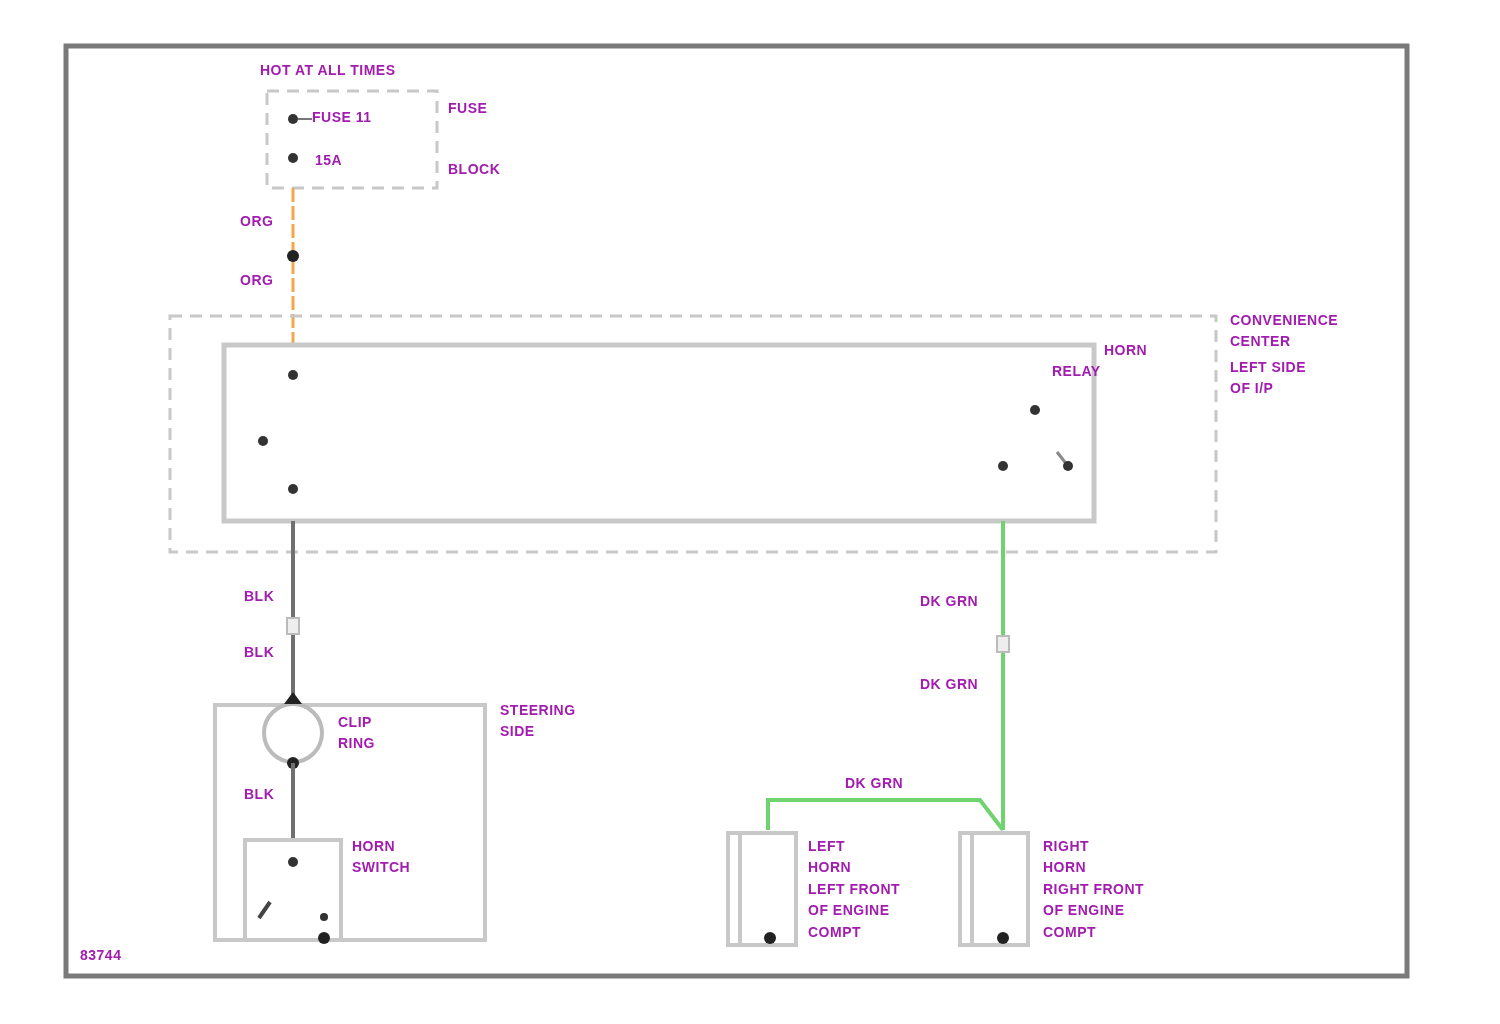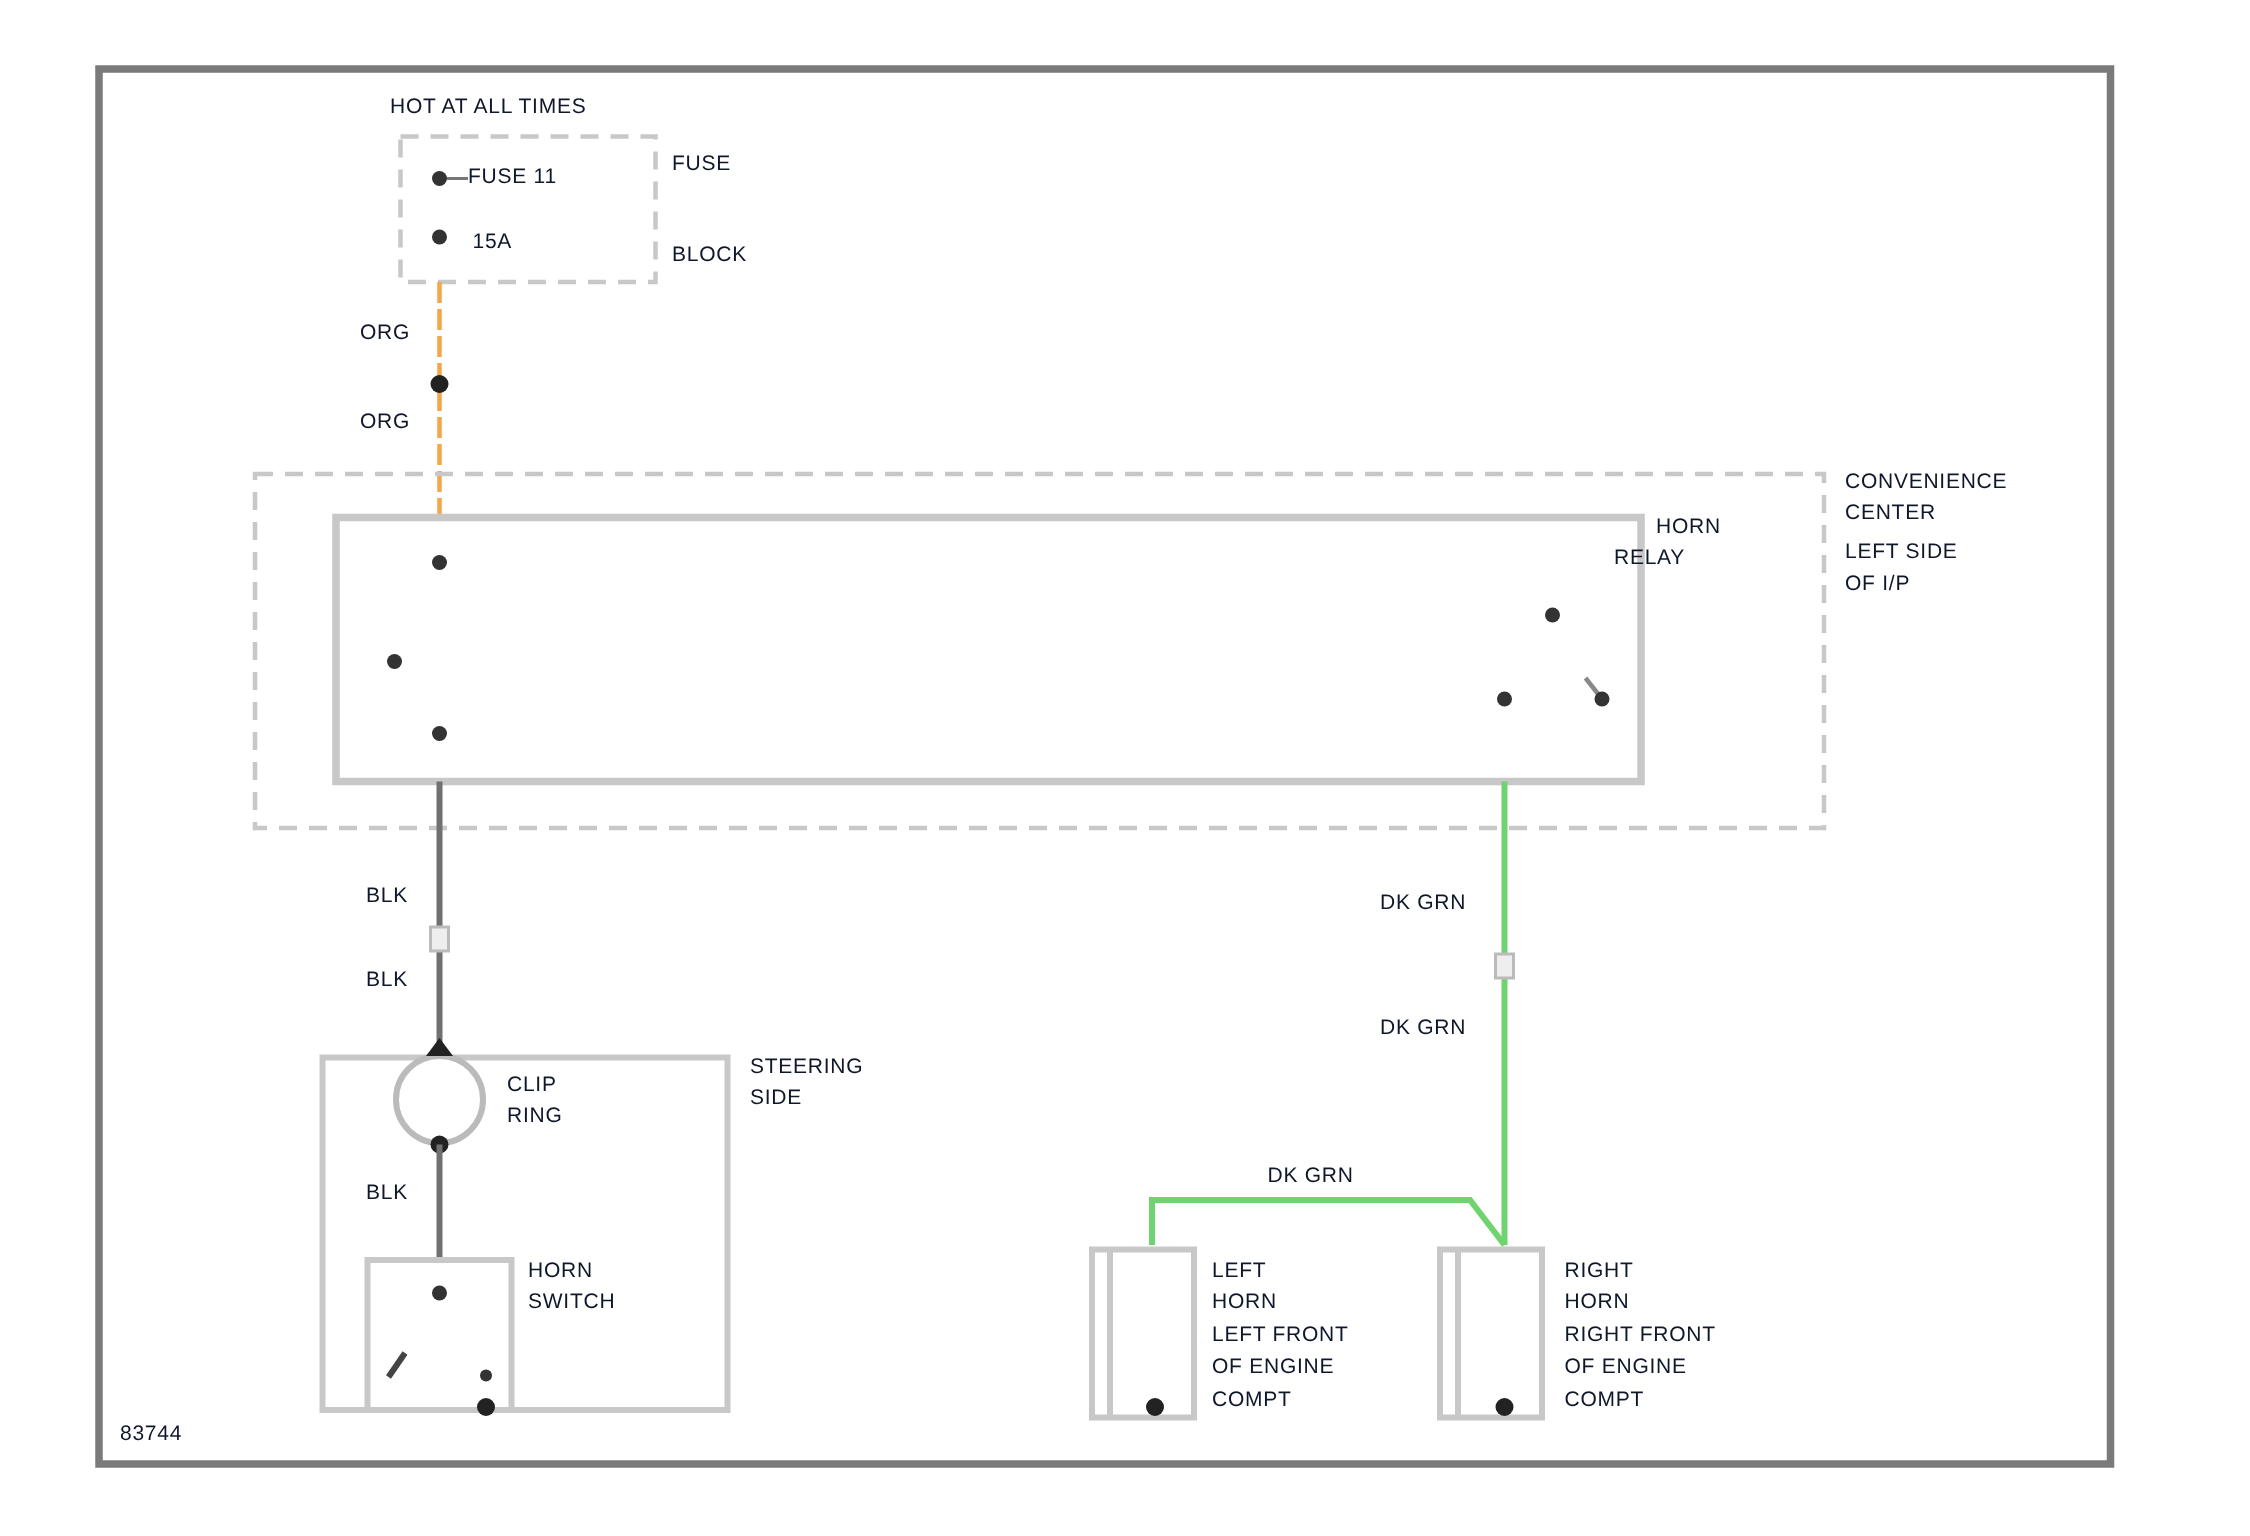--- a/index.html
+++ b/index.html
@@ -1,18 +1,18 @@
 <!DOCTYPE html>
 <html><head>
   <meta charset="utf-8">
   <style>
     html, body { margin: 0; padding: 0; background: #ffffff; }
     body { width: 1500px; height: 1024px; position: relative; overflow: hidden; font-family: "Liberation Sans", sans-serif; }
     #diagram { position: absolute; left: 0; top: 0; }
-    .lbl { position: absolute; font-family: "Liberation Sans", sans-serif; font-size: 14px; font-weight: normal; color: #0f172a; line-height: 21px; letter-spacing: 0.5px; white-space: pre; }
+    .lbl { position: absolute; font-family: "Liberation Sans", sans-serif; font-size: 14px; font-weight: bold; color: #a21caf; line-height: 21px; letter-spacing: 0.5px; white-space: pre; }
   </style>
 </head>
 <body>
 
 <svg id="diagram" width="1500" height="1024" viewBox="0 0 1500 1024" xmlns="http://www.w3.org/2000/svg">
 
   <rect x="66" y="46" width="1341" height="930" fill="none" stroke="#7a7a7a" stroke-width="5"></rect>
 
   <rect x="267" y="91" width="170" height="97" fill="none" stroke="#c8c8c8" stroke-width="3" stroke-dasharray="12 8"></rect>
   <circle cx="293" cy="119" r="5" fill="#333"></circle>
@@ -64,21 +64,21 @@
 <div class="lbl" style="left:260px;top:60px;">HOT AT ALL TIMES</div>
 <div class="lbl" style="left:312px;top:107px;">FUSE 11</div>
 <div class="lbl" style="left:315px;top:150px;">15A</div>
 <div class="lbl" style="left:448px;top:98px;">FUSE</div>
 <div class="lbl" style="left:448px;top:119px;margin-top:40px;">BLOCK</div>
 
 <div class="lbl" style="left:240px;top:211px;">ORG</div>
 <div class="lbl" style="left:240px;top:270px;">ORG</div>
 
 <div class="lbl" style="left:1104px;top:340px;">HORN</div>
-<div class="lbl" style="left:1076px;top:361px;text-align:right;">RELAY</div>
+<div class="lbl" style="left:1052px;top:361px;text-align:right;">RELAY</div>
 
 <div class="lbl" style="left:1230px;top:310px;">CONVENIENCE</div>
 <div class="lbl" style="left:1230px;top:331px;">CENTER</div>
 <div class="lbl" style="left:1230px;top:357px;">LEFT SIDE</div>
 <div class="lbl" style="left:1230px;top:378px;">OF I/P</div>
 
 <div class="lbl" style="left:244px;top:586px;">BLK</div>
 <div class="lbl" style="left:244px;top:642px;">BLK</div>
 <div class="lbl" style="left:244px;top:784px;">BLK</div>
 

